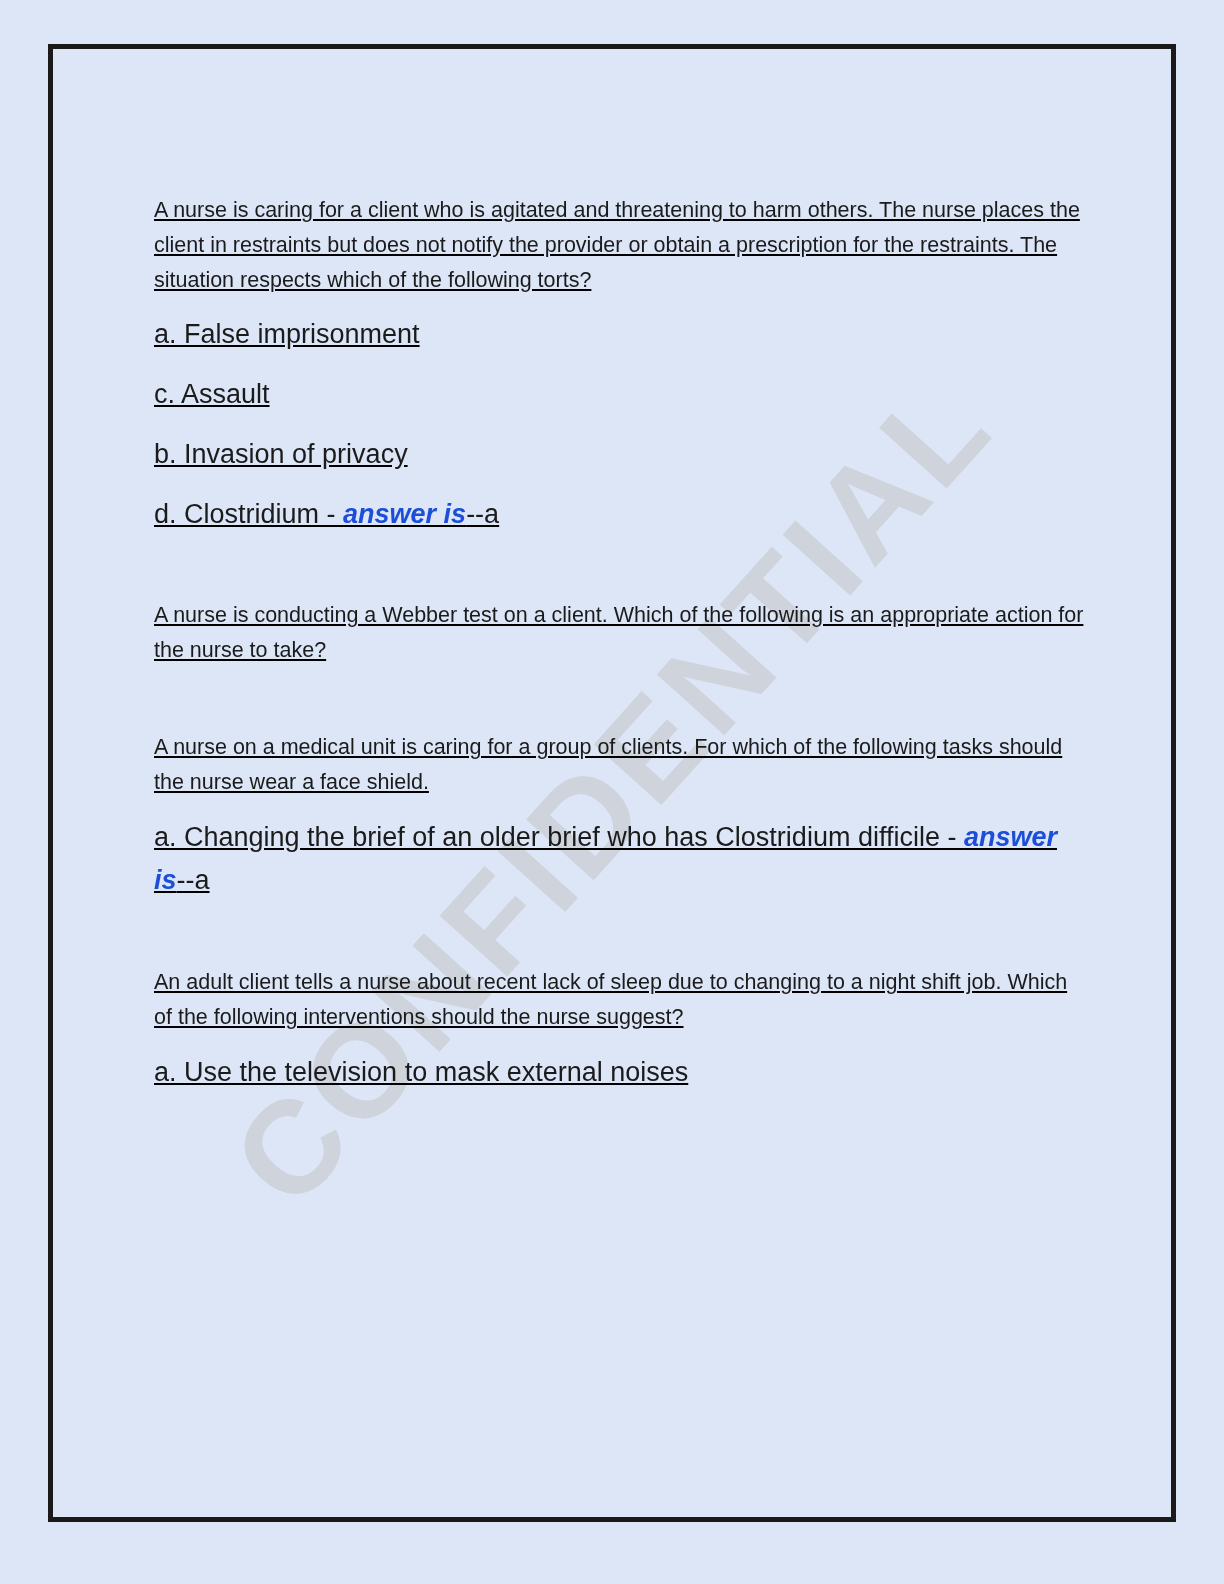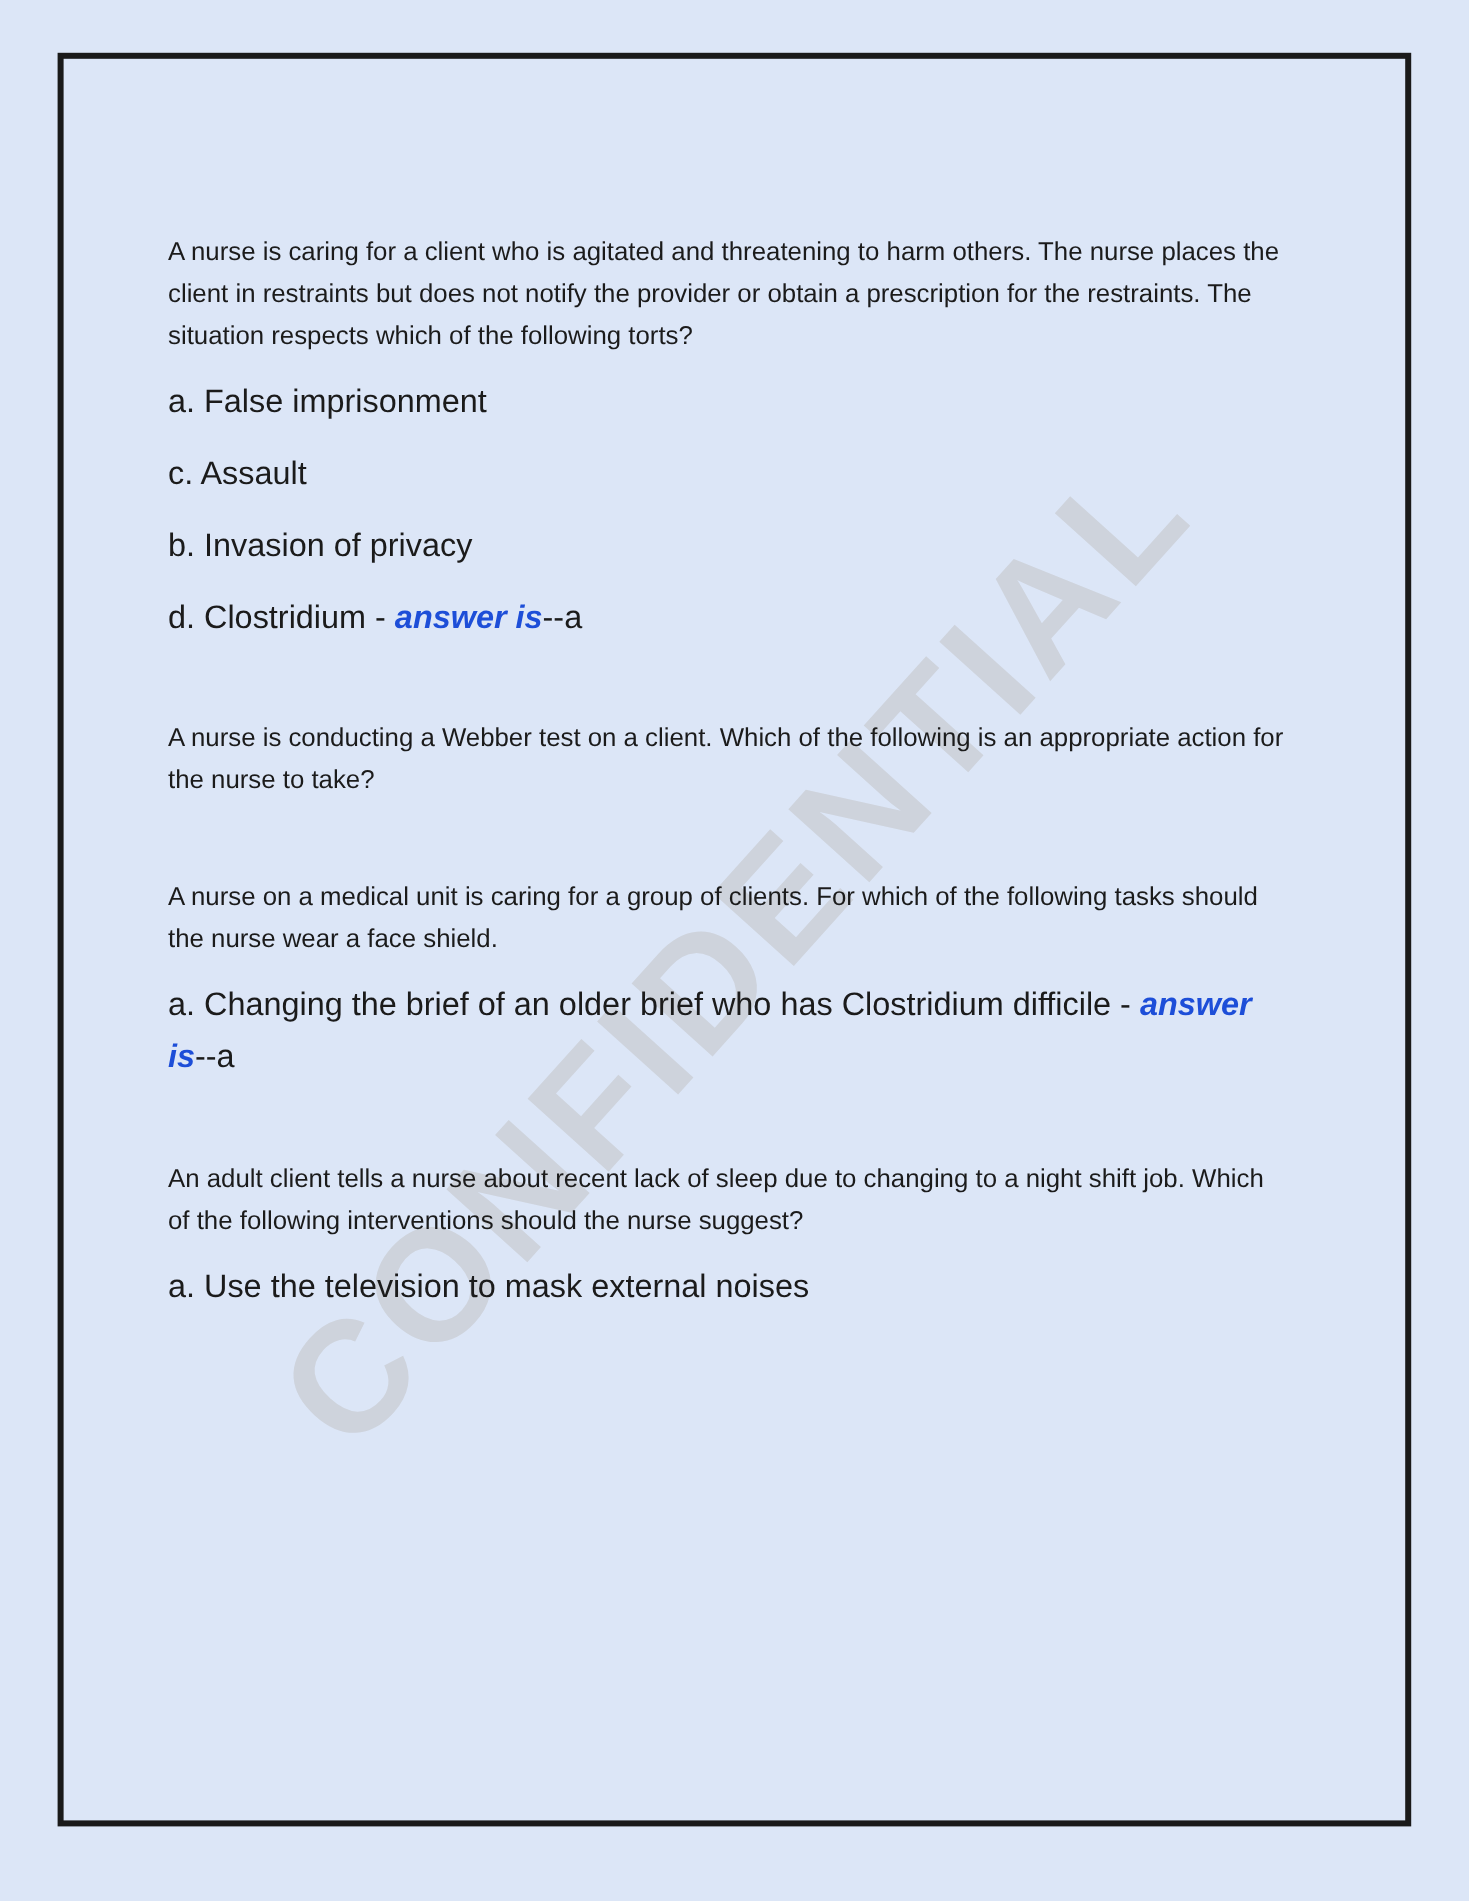--- a/index.html
+++ b/index.html
@@ -41,24 +41,25 @@
     letter-spacing: 6px;
     color: #c9ccd2;
     opacity: 0.72;
     white-space: nowrap;
     pointer-events: none;
     user-select: none;
     z-index: 1;
   }
   .content {
     position: absolute;
-    left: 140px;
+    left: 154px;
     top: 193px;
     width: 932px;
     z-index: 2;
+    text-decoration: underline;
   }
   .qblock {
     margin-bottom: 62px;
   }
   .qblock:last-child {
     margin-bottom: 0;
   }
   .stem {
     font-size: 21.5px;
     line-height: 1.62;

